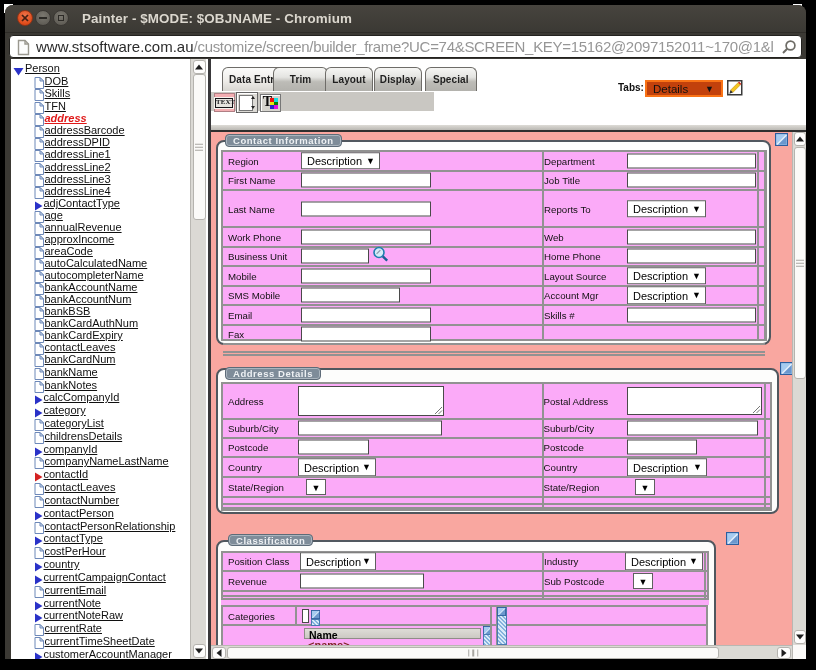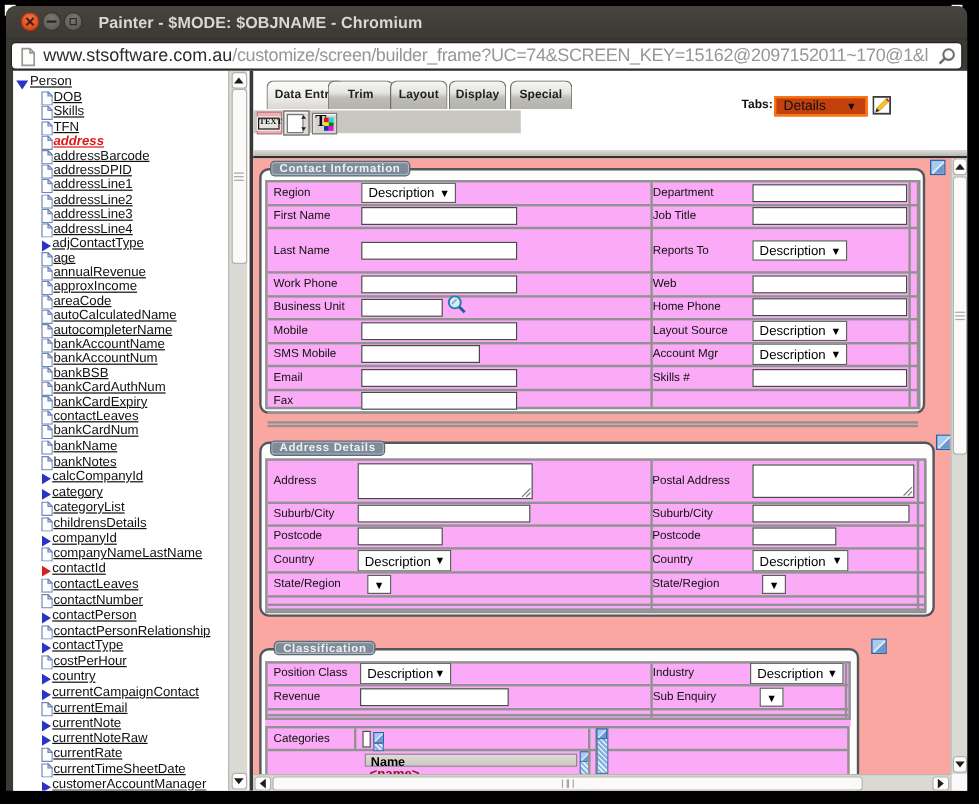--- a/index.html
+++ b/index.html
@@ -588,21 +588,21 @@
                 <span class="selval">Description</span>
                 <span class="selarr">▼</span>
               </span>
             </span>
 </div>
 <div class="trow" style="height:19.7px">
 <span class="lab" style="left:5px">Revenue</span>
 <span class="fwrap" style="left:77px">
               <span class="fld input" style="width:124px"></span>
             </span>
-<span class="lab" style="left:321px">Sub Enquiry</span>
+<span class="lab" style="left:321px">Sub Postcode</span>
 <span class="fwrap" style="left:402px">
               <span class="fld select mini" style="width:20px">
                 <span class="selarr">▼</span>
               </span>
             </span>
 </div>
 <div class="trow" style="height:5.5px"></div>
 <div class="vline" style="left:318.7px"></div>
           <div class="vline" style="left:481.4px"></div>
 </div>

